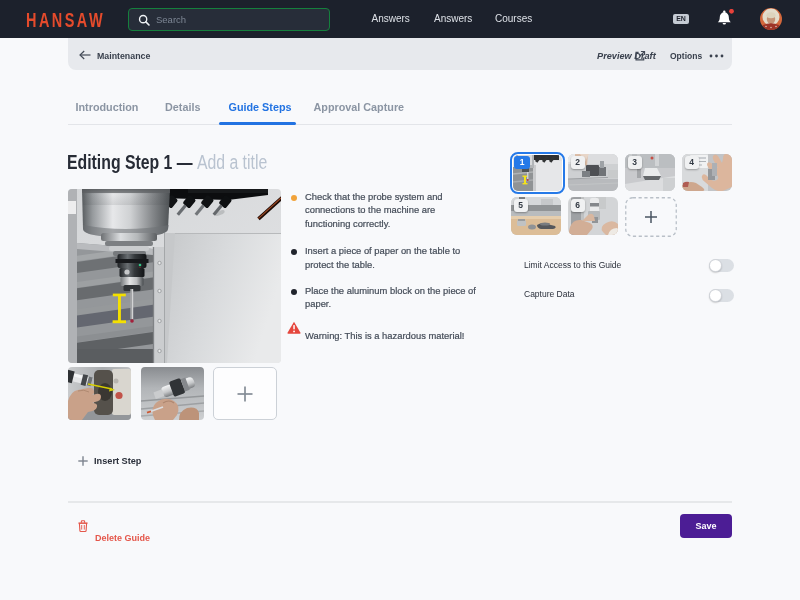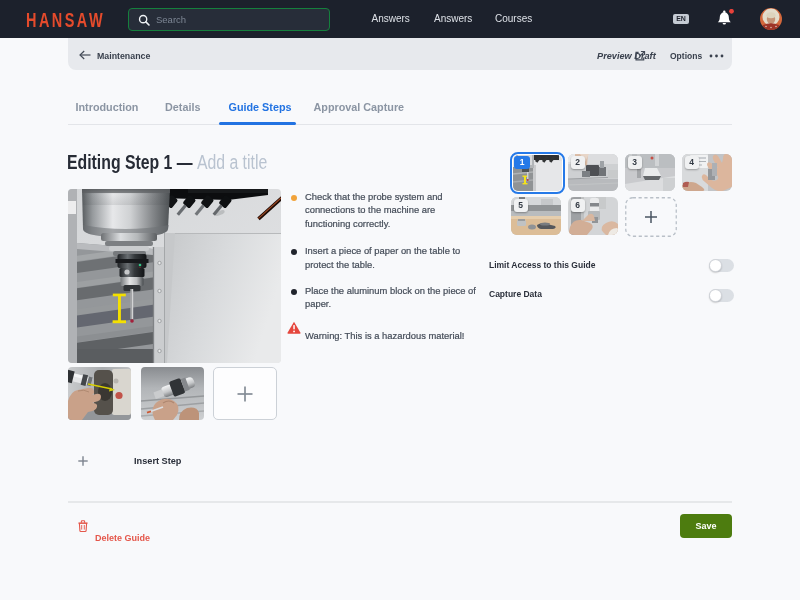--- a/index.html
+++ b/index.html
@@ -28,32 +28,32 @@
   .headline .ph { font-weight:normal; color:#b9c3d0; }
 
   
   .bullet { position:absolute; width:6px; height:6px; border-radius:50%; }
   .btext { position:absolute; left:305px; font-size:9.4px; line-height:13.4px; color:#444c58; white-space:nowrap; -webkit-text-stroke:0.2px #444c58; }
 
   
   .tile { position:absolute; width:50px; height:38px; border-radius:6px; overflow:hidden; }
   .badge { position:absolute; width:14px; height:13px; border-radius:3px; background:#f0f1f2; box-shadow:0 1px 2px rgba(0,0,0,.3); color:#333a44; font-size:8.5px; font-weight:bold; text-align:center; line-height:13px; }
   .plusTile { position:absolute; left:625px; top:197px; width:52px; height:40px; }
-  .toglabel { position:absolute; left:489px; font-size:8.5px; line-height:13px; font-weight:bold; color:#2b303b; white-space:nowrap; }
+  .toglabel { position:absolute; left:524px; font-size:8.5px; line-height:13px; font-weight:normal; color:#2b303b; white-space:nowrap; }
   .toggle { position:absolute; left:709px; width:24.5px; height:13.5px; background:#dbdfe4; border-radius:7px; }
   .knob { position:absolute; left:0px; top:0px; width:13px; height:13px; background:#fff; border:1px solid rgba(110,120,135,.3); border-radius:50%; box-shadow:0 1px 1.5px rgba(0,0,0,.18); }
 
   
   .plusBox { position:absolute; left:212.5px; top:366.5px; width:64px; height:53px; background:#fdfdfe; border:1px solid #ccd1d7; border-radius:5px; }
 
   
   .divider { position:absolute; left:68px; top:501px; width:664px; height:2px; background:#e6e8ea; }
-  .savebtn { position:absolute; left:680px; top:514px; width:52px; height:24px; background:#4d7c0f; border-radius:4px; color:#fff; font-size:9px; font-weight:bold; text-align:center; line-height:24px; }
+  .savebtn { position:absolute; left:680px; top:514px; width:52px; height:24px; background:#4c1d95; border-radius:4px; color:#fff; font-size:9px; font-weight:bold; text-align:center; line-height:24px; }
   .delete { position:absolute; left:95px; top:520.3px; font-size:9px; line-height:12px; font-weight:bold; color:#e4574b;margin-top:12px; }
-  .insertstep { position:absolute; left:94px; top:454.7px; font-size:9.2px; line-height:12px; font-weight:bold; color:#2b303b;margin-left:40px; }
+  .insertstep { position:absolute; left:94px; top:454.7px; font-size:9.2px; line-height:12px; font-weight:bold; color:#2b303b; }
 </style>
 </head>
 <body>
 
 <div class="topbar">
   <svg class="abs" style="left:26px;top:7px;" width="84" height="24" xmlns="http://www.w3.org/2000/svg">
     <text x="0" y="20" font-family="Liberation Sans, sans-serif" font-size="20.5" font-weight="bold" fill="#e54b2c" letter-spacing="3.5" textLength="79" lengthAdjust="spacingAndGlyphs">HANSAW</text>
   </svg>
   <div class="search">
     <svg class="abs" style="left:9px;top:5px;" width="12" height="12" viewBox="0 0 14 14">

